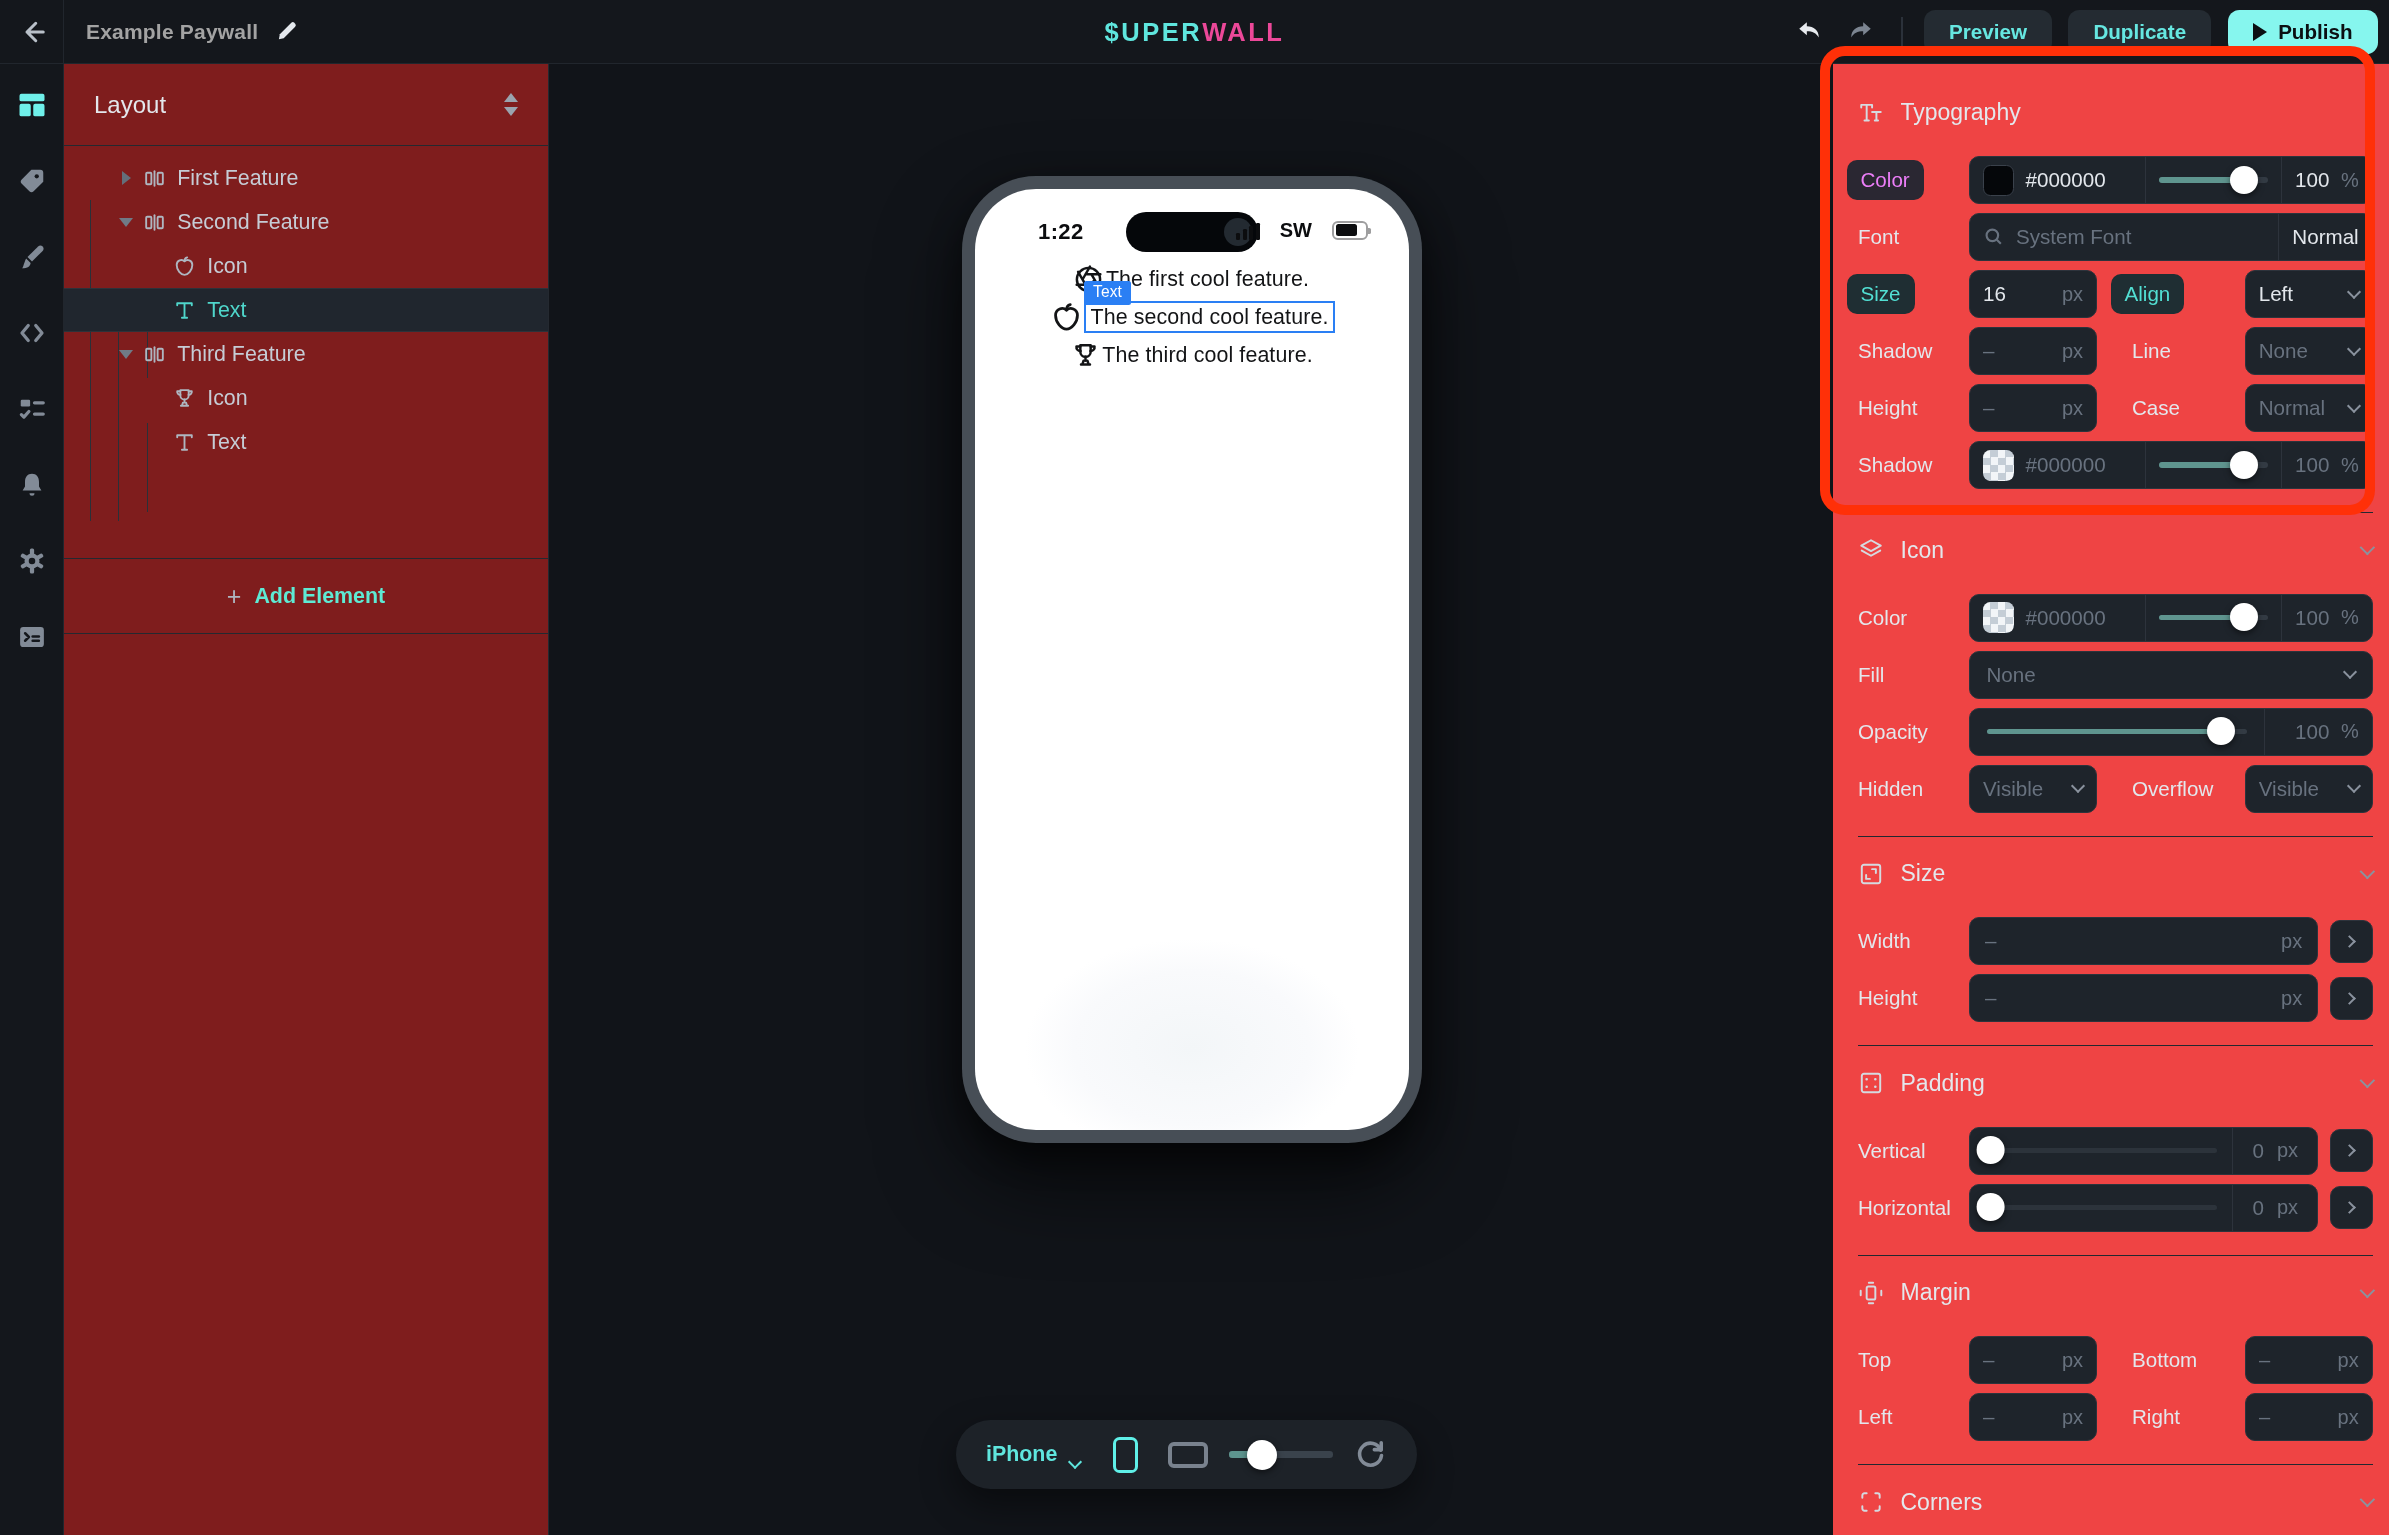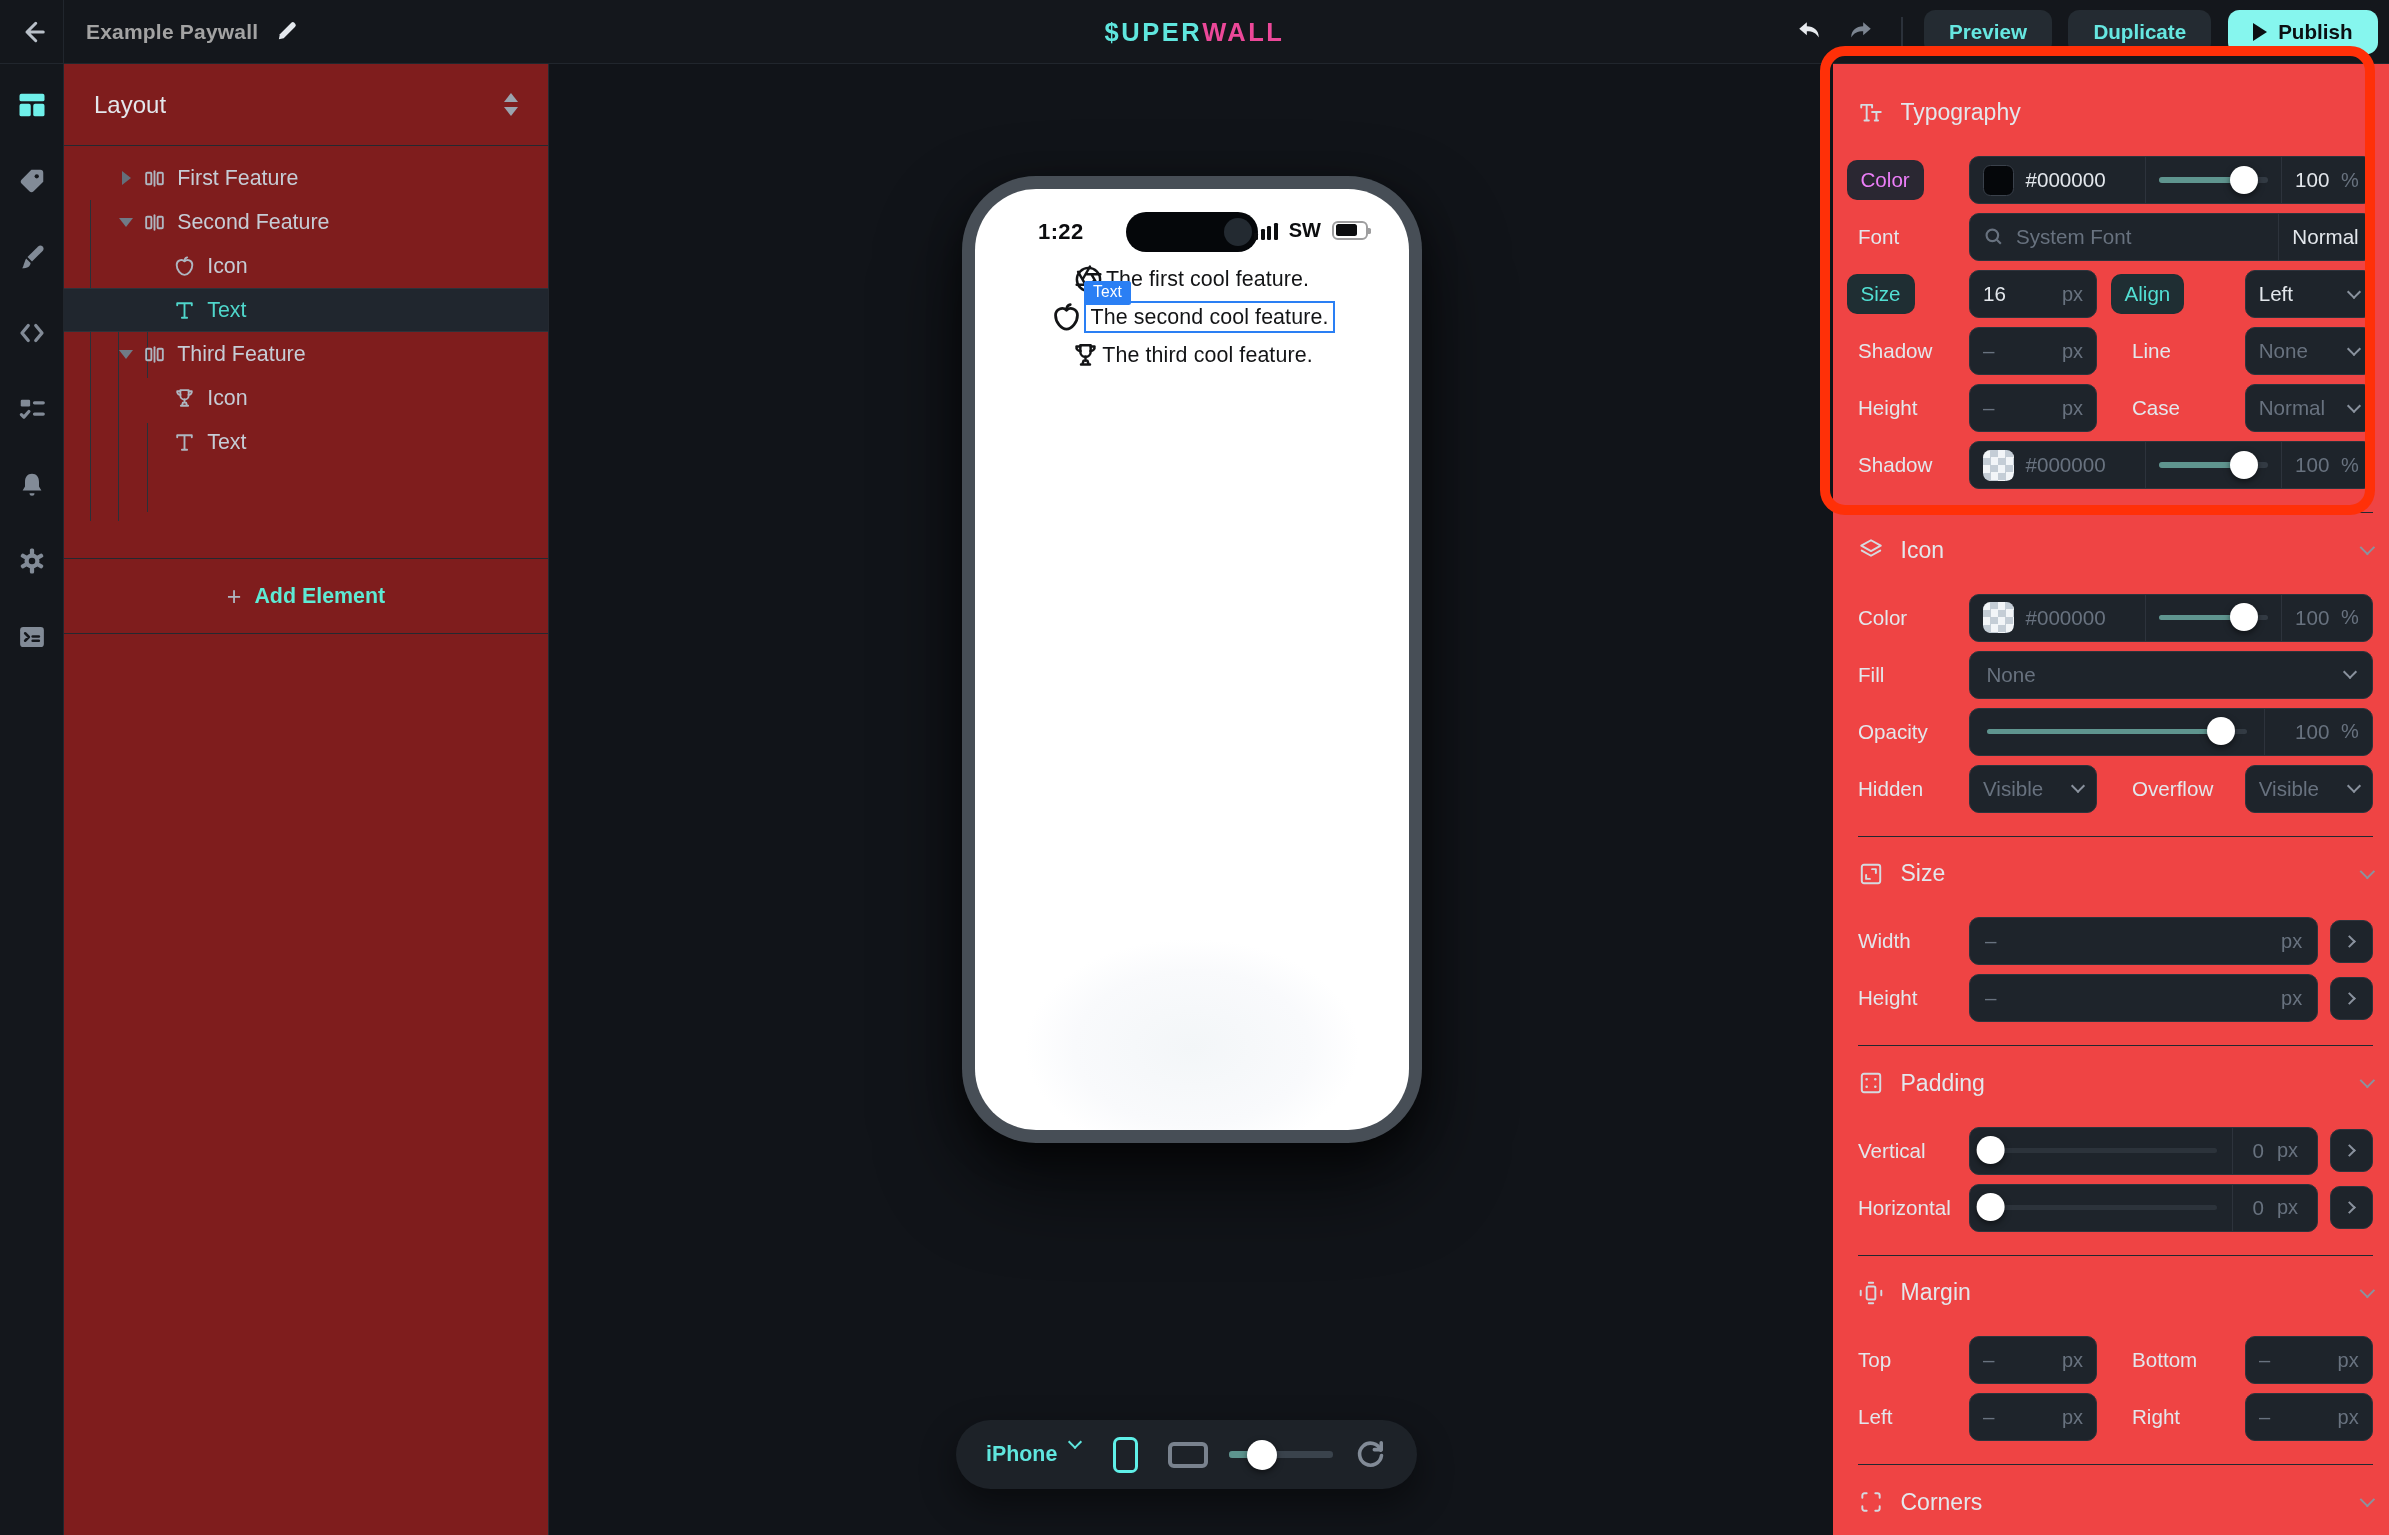--- a/index.html
+++ b/index.html
@@ -58,35 +58,35 @@
 
   
   .canvas{position:absolute;left:549px;top:64px;bottom:0;width:1283px;background:#111419;}
   .phone{position:absolute;left:413px;top:112px;width:460px;height:967px;background:#474e56;border-radius:74px;padding:13px;box-shadow:0 41px 82px rgba(0,0,0,.6),0 11.5px 33px rgba(0,0,0,.45);}
   .screen{width:100%;height:100%;background:#ffffff;border-radius:61px;position:relative;overflow:hidden;}
   .blob{position:absolute;left:50%;bottom:-58px;transform:translateX(-50%);width:428px;height:280px;background:radial-gradient(closest-side,#f3f6f8 0%,#f9fafc 55%,rgba(255,255,255,0) 78%);}
   .statusbar{position:absolute;top:21.4px;left:0;right:0;height:43px;}
   .sb-time{position:absolute;left:63px;top:8.2px;font-size:22px;font-weight:700;color:#0c0d0f;letter-spacing:0.4px;}
   .island{position:absolute;left:50%;top:1.6px;transform:translateX(-50%);width:132px;height:40px;background:#05070a;border-radius:21.4px;}
   .island .cam{position:absolute;right:5.8px;top:5.8px;width:28px;height:28px;border-radius:50%;background:#232a31;}
-  .sb-right{position:absolute;right:41px;top:8.2px;display:flex;align-items:center;gap:11px;}
+  .sb-right{position:absolute;right:41px;top:8.2px;display:flex;align-items:center;gap:20px;}
   .bars{display:flex;align-items:flex-end;gap:2.5px;height:20px;}
   .bars i{width:4.1px;background:#0c0d0f;border-radius:1.2px;display:block;}
   .sb-carrier{font-size:20px;font-weight:700;color:#0c0d0f;}
   .battery{position:relative;width:36px;height:19px;border:2.1px solid rgba(12,13,15,.4);border-radius:5.8px;}
   .battery .fill{position:absolute;left:1.6px;top:1.6px;bottom:1.6px;width:68%;background:#0c0d0f;border-radius:2.5px;}
   .battery .tip{position:absolute;right:-5px;top:5px;width:2.9px;height:6.6px;background:rgba(12,13,15,.4);border-radius:0 1.6px 1.6px 0;}
   .features{position:absolute;top:71px;left:0;right:0;display:flex;flex-direction:column;align-items:center;}
   .feat{height:38px;display:flex;align-items:center;color:#131416;font-size:21.4px;letter-spacing:0.1px;cursor:pointer;}
   .feat svg{width:31px;height:31px;stroke:#131416;stroke-width:1.9;fill:none;stroke-linecap:round;stroke-linejoin:round;flex:0 0 31px;}
   .feat .ftext{padding:0.8px 1.6px;}
   .feat .sel-box{position:relative;border:2.5px solid #2a7ff4;padding:1.6px 4.1px;}
   .sel-badge{position:absolute;top:-22px;left:-2.5px;background:#2a7ff4;color:#fff;font-size:15.6px;padding:2.5px 9px 3.3px;border-radius:2.5px 2.5px 2.5px 0;}
   .canvas-toolbar{position:absolute;left:407px;top:1356px;width:461px;height:69px;background:#1d2228;border-radius:823px;display:flex;align-items:center;padding:0 30px;gap:21.4px;box-shadow:0 15px 36px rgba(0,0,0,.45);}
-  .ct-device{display:flex;align-items:flex-start;gap:13px;color:#5fe6de;font-size:21.4px;font-weight:600;cursor:pointer;}
+  .ct-device{display:flex;align-items:flex-end;gap:13px;color:#5fe6de;font-size:21.4px;font-weight:600;cursor:pointer;}
   .chev{width:10px;height:10px;border-right:2.1px solid #5fe6de;border-bottom:2.1px solid #5fe6de;transform:rotate(45deg);margin-top:-5px;}
   .ct-portrait{width:25px;height:36px;border:3.3px solid #5ff0e8;border-radius:6.6px;cursor:pointer;margin-left:11.5px;}
   .ct-landscape{width:40px;height:26px;border:4.1px solid #79828e;border-radius:5.8px;cursor:pointer;margin-left:8.2px;}
   .ct-slider{flex:1;height:6.6px;border-radius:3.3px;background:#3a434c;position:relative;cursor:pointer;}
   .ct-slider .fill{position:absolute;left:0;top:0;bottom:0;width:var(--p,32%);background:#5d948e;border-radius:3.3px;}
   .ct-slider .knob{position:absolute;top:50%;left:var(--p,32%);transform:translate(-50%,-50%);width:30px;height:30px;background:#fff;border-radius:50%;box-shadow:0 2.5px 6.6px rgba(0,0,0,.5);}
   .ct-refresh svg{width:33px;height:33px;stroke:#828b97;stroke-width:2.6;fill:none;stroke-linecap:round;stroke-linejoin:round;cursor:pointer;}
 
   
   .inspector{position:absolute;left:1833px;top:64px;bottom:0;width:557px;background:#ef4444;padding:0 17.3px 0 25px;z-index:2;}

